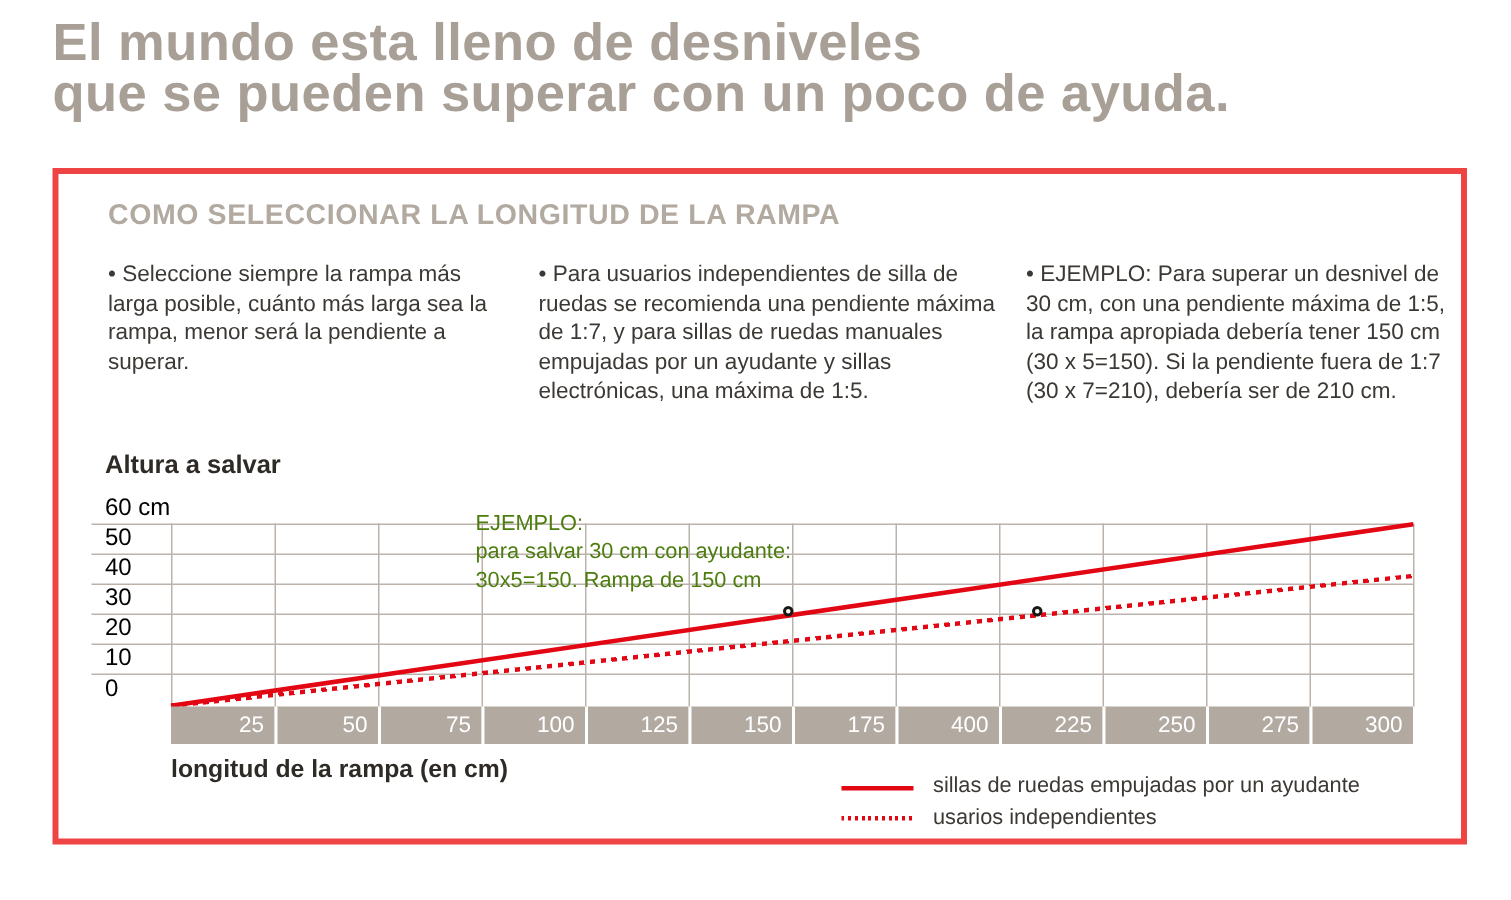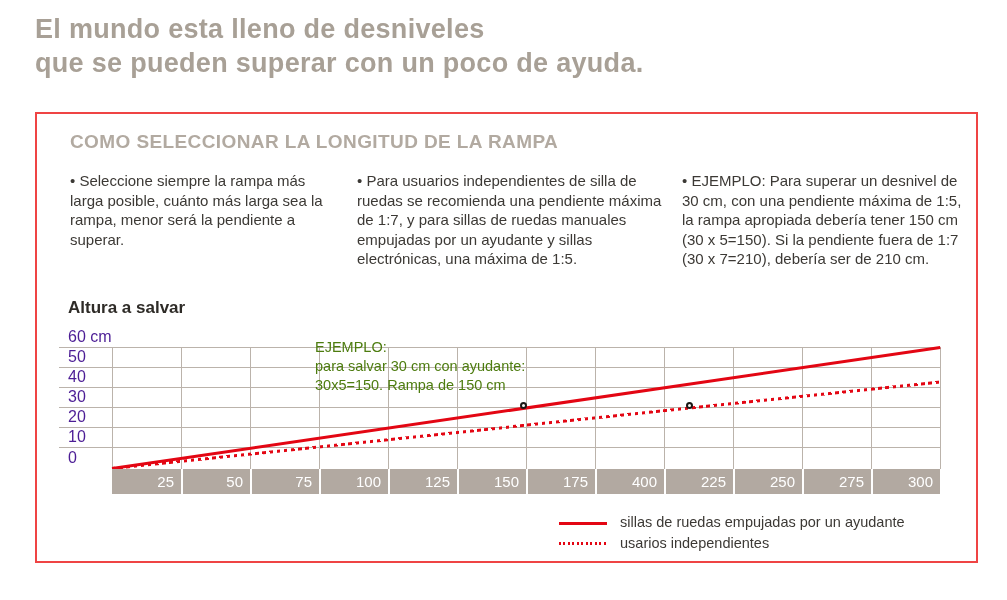--- a/index.html
+++ b/index.html
@@ -1,35 +1,35 @@
 <!DOCTYPE html>
 <html><head>
 <meta charset="utf-8">
 <style>
   * { margin:0; padding:0; box-sizing:border-box; }
   html,body { width:1007px; height:600px; background:#ffffff;
               font-family:"Liberation Sans", sans-serif; position:relative; overflow:hidden; }
 
-  .page-title { position:absolute; left:35px; top:12px; font-size:27px; font-weight:bold;
+  .page-title { position:absolute; left:35px; top:12px; font-size:35px; font-weight:bold;
                 color:#a8a096; line-height:34px; letter-spacing:0.3px; }
 
   .panel { position:absolute; left:35px; top:112px; width:943px; height:451px;
-           border:2px solid #ef4444; background:#ffffff; }
+           border:4px solid #ef4444; background:#ffffff; }
 
   .panel-heading { position:absolute; left:33px; top:17px; font-size:19px; font-weight:bold;
                    color:#b2aaa1; letter-spacing:0.4px; }
 
   .bullet { position:absolute; top:57px; font-size:15px; line-height:19.5px; color:#3c3935; }
   .bullet.c1 { left:33px;  width:270px; }
   .bullet.c2 { left:320px; width:305px; }
   .bullet.c3 { left:645px; width:295px; }
 
   
   .y-axis-title { position:absolute; left:31px; top:184px; font-size:17px; font-weight:bold; color:#2e2b27; }
-  .y-tick { position:absolute; left:31px; width:46px; height:19px; font-size:16px; color:#4c1d95; }
+  .y-tick { position:absolute; left:31px; width:46px; height:19px; font-size:16px; color:#000000; }
   .grid-h { position:absolute; left:22px; width:881px; height:1px; background:#bbb3ab; }
   .grid-v { position:absolute; width:1px; top:233px; height:122px; background:#bbb3ab; }
 
   .x-band { position:absolute; left:75px; top:355px; width:828px; height:15px; display:flex; }
   .x-band .cell { width:69px; height:25px; background:#b2a9a1; color:#ffffff;
                   font-size:15px; line-height:25px; text-align:right; padding-right:7px; }
   .x-band .cell + .cell { border-left:2px solid #ffffff; }
   .x-band .cell.major { font-weight:normal; }
 
   .series-solid { position:absolute; left:75px; top:352.8px; width:837px; height:2.5px;
@@ -124,19 +124,20 @@
     <div class="cell">125</div>
     <div class="cell">150</div>
     <div class="cell">175</div>
     <div class="cell major">400</div>
     <div class="cell">225</div>
     <div class="cell">250</div>
     <div class="cell">275</div>
     <div class="cell major">300</div>
   </div>
 
+  <div class="x-axis-title">longitud de la rampa (en cm)</div>
 
   <div class="legend-line-solid"></div>
   <div class="legend-label l1">sillas de ruedas empujadas por un ayudante</div>
   <div class="legend-line-dotted"></div>
   <div class="legend-label l2">usarios independientes</div>
 
 </div>
 
 </body></html>

